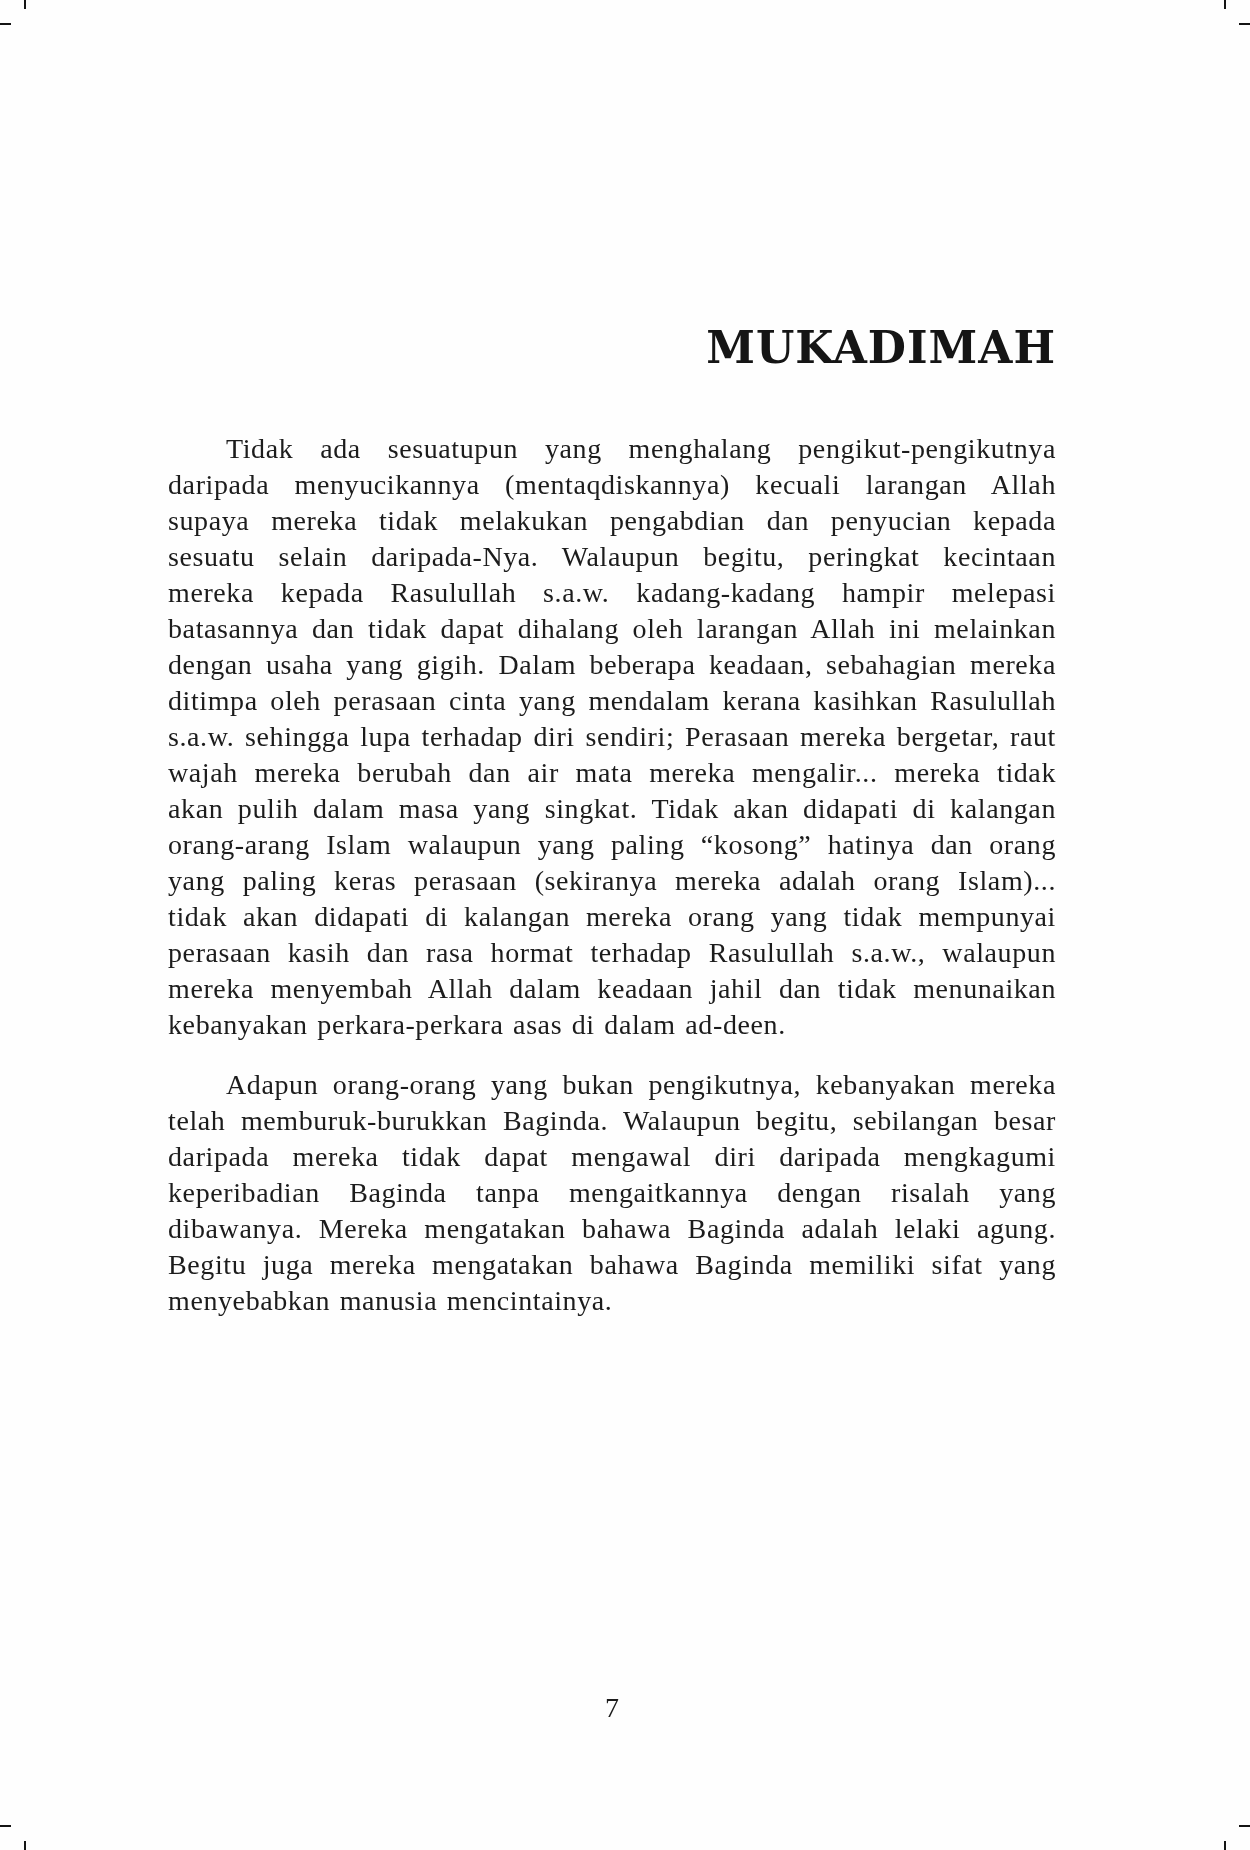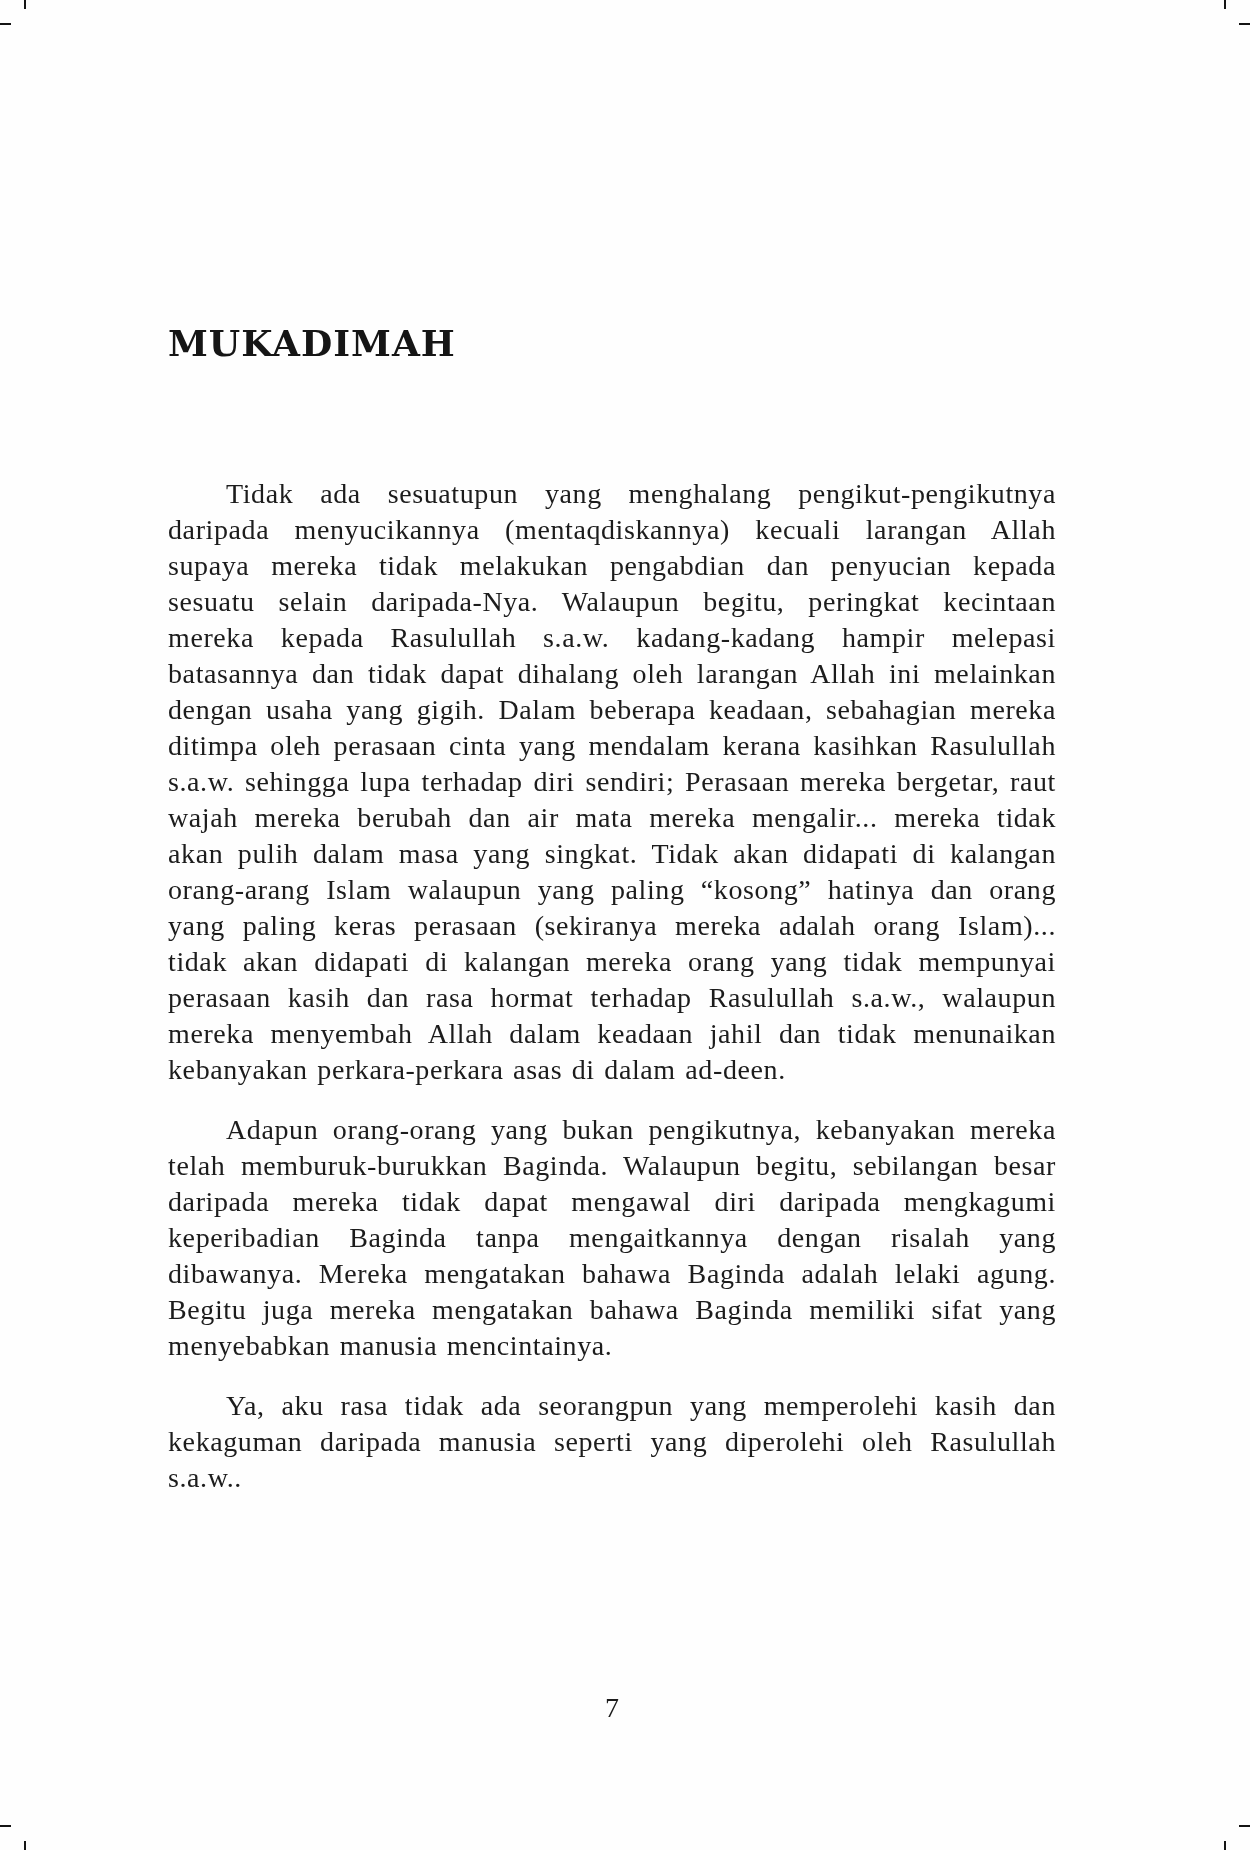--- a/index.html
+++ b/index.html
@@ -32,25 +32,25 @@
   .br-h { left: 1239px; top: 1825px; }
   .br-v { left: 1224px; top: 1841px; }
 
   .content {
     position: absolute;
     left: 168px;
     top: 322px;
     width: 888px;
   }
   .chapter-title {
-    margin: 0 0 112px 0;
-    text-align: left;
+    margin: 0 0 58px 0;
+    text-align: right;
     font-family: "DejaVu Serif", "Liberation Serif", serif;
     font-weight: 700;
-    font-size: 36px;
+    font-size: 44px;
     letter-spacing: 1px;
     color: #151515;
   }
   .para {
     margin: 0 0 24px 0;
     font-size: 28px;
     line-height: 36px;
     text-align: justify;
     text-indent: 58px;
     letter-spacing: 0.6px;
@@ -84,18 +84,17 @@
   <div class="crop v br-v"></div>
 
   <main class="content">
     <h1 class="chapter-title">MUKADIMAH</h1>
 
 
     <p class="para">Tidak ada sesuatupun yang menghalang pengikut-pengikutnya daripada menyucikannya (mentaqdiskannya) kecuali larangan Allah supaya mereka tidak melakukan pengabdian dan penyucian kepada sesuatu selain daripada-Nya. Walaupun begitu, peringkat kecintaan mereka kepada Rasulullah s.a.w. kadang-kadang hampir melepasi batasannya dan tidak dapat dihalang oleh larangan Allah ini melainkan dengan usaha yang gigih. Dalam beberapa keadaan, sebahagian mereka ditimpa oleh perasaan cinta yang mendalam kerana kasihkan Rasulullah s.a.w. sehingga lupa terhadap diri sendiri; Perasaan mereka bergetar, raut wajah mereka berubah dan air mata mereka mengalir... mereka tidak akan pulih dalam masa yang singkat. Tidak akan didapati di kalangan orang-arang Islam walaupun yang paling “kosong” hatinya dan orang yang paling keras perasaan (sekiranya mereka adalah orang Islam)... tidak akan didapati di kalangan mereka orang yang tidak mempunyai perasaan kasih dan rasa hormat terhadap Rasulullah s.a.w., walaupun mereka menyembah Allah dalam keadaan jahil dan tidak menunaikan kebanyakan perkara-perkara asas di dalam ad-deen.</p>
 
     <p class="para">Adapun orang-orang yang bukan pengikutnya, kebanyakan mereka telah memburuk-burukkan Baginda. Walaupun begitu, sebilangan besar daripada mereka tidak dapat mengawal diri daripada mengkagumi keperibadian Baginda tanpa mengaitkannya dengan risalah yang dibawanya. Mereka mengatakan bahawa Baginda adalah lelaki agung. Begitu juga mereka mengatakan bahawa Baginda memiliki sifat yang menyebabkan manusia mencintainya.</p>
 
-    <p class="para">Ya, aku rasa tidak ada seorangpun yang memperolehi kasih dan kekaguman daripada manusia seperti yang diperolehi oleh Rasulullah s.a.w..</p>
   </main>
 
   <div class="page-number">7</div>
 
 </div>
 
 </body></html>

